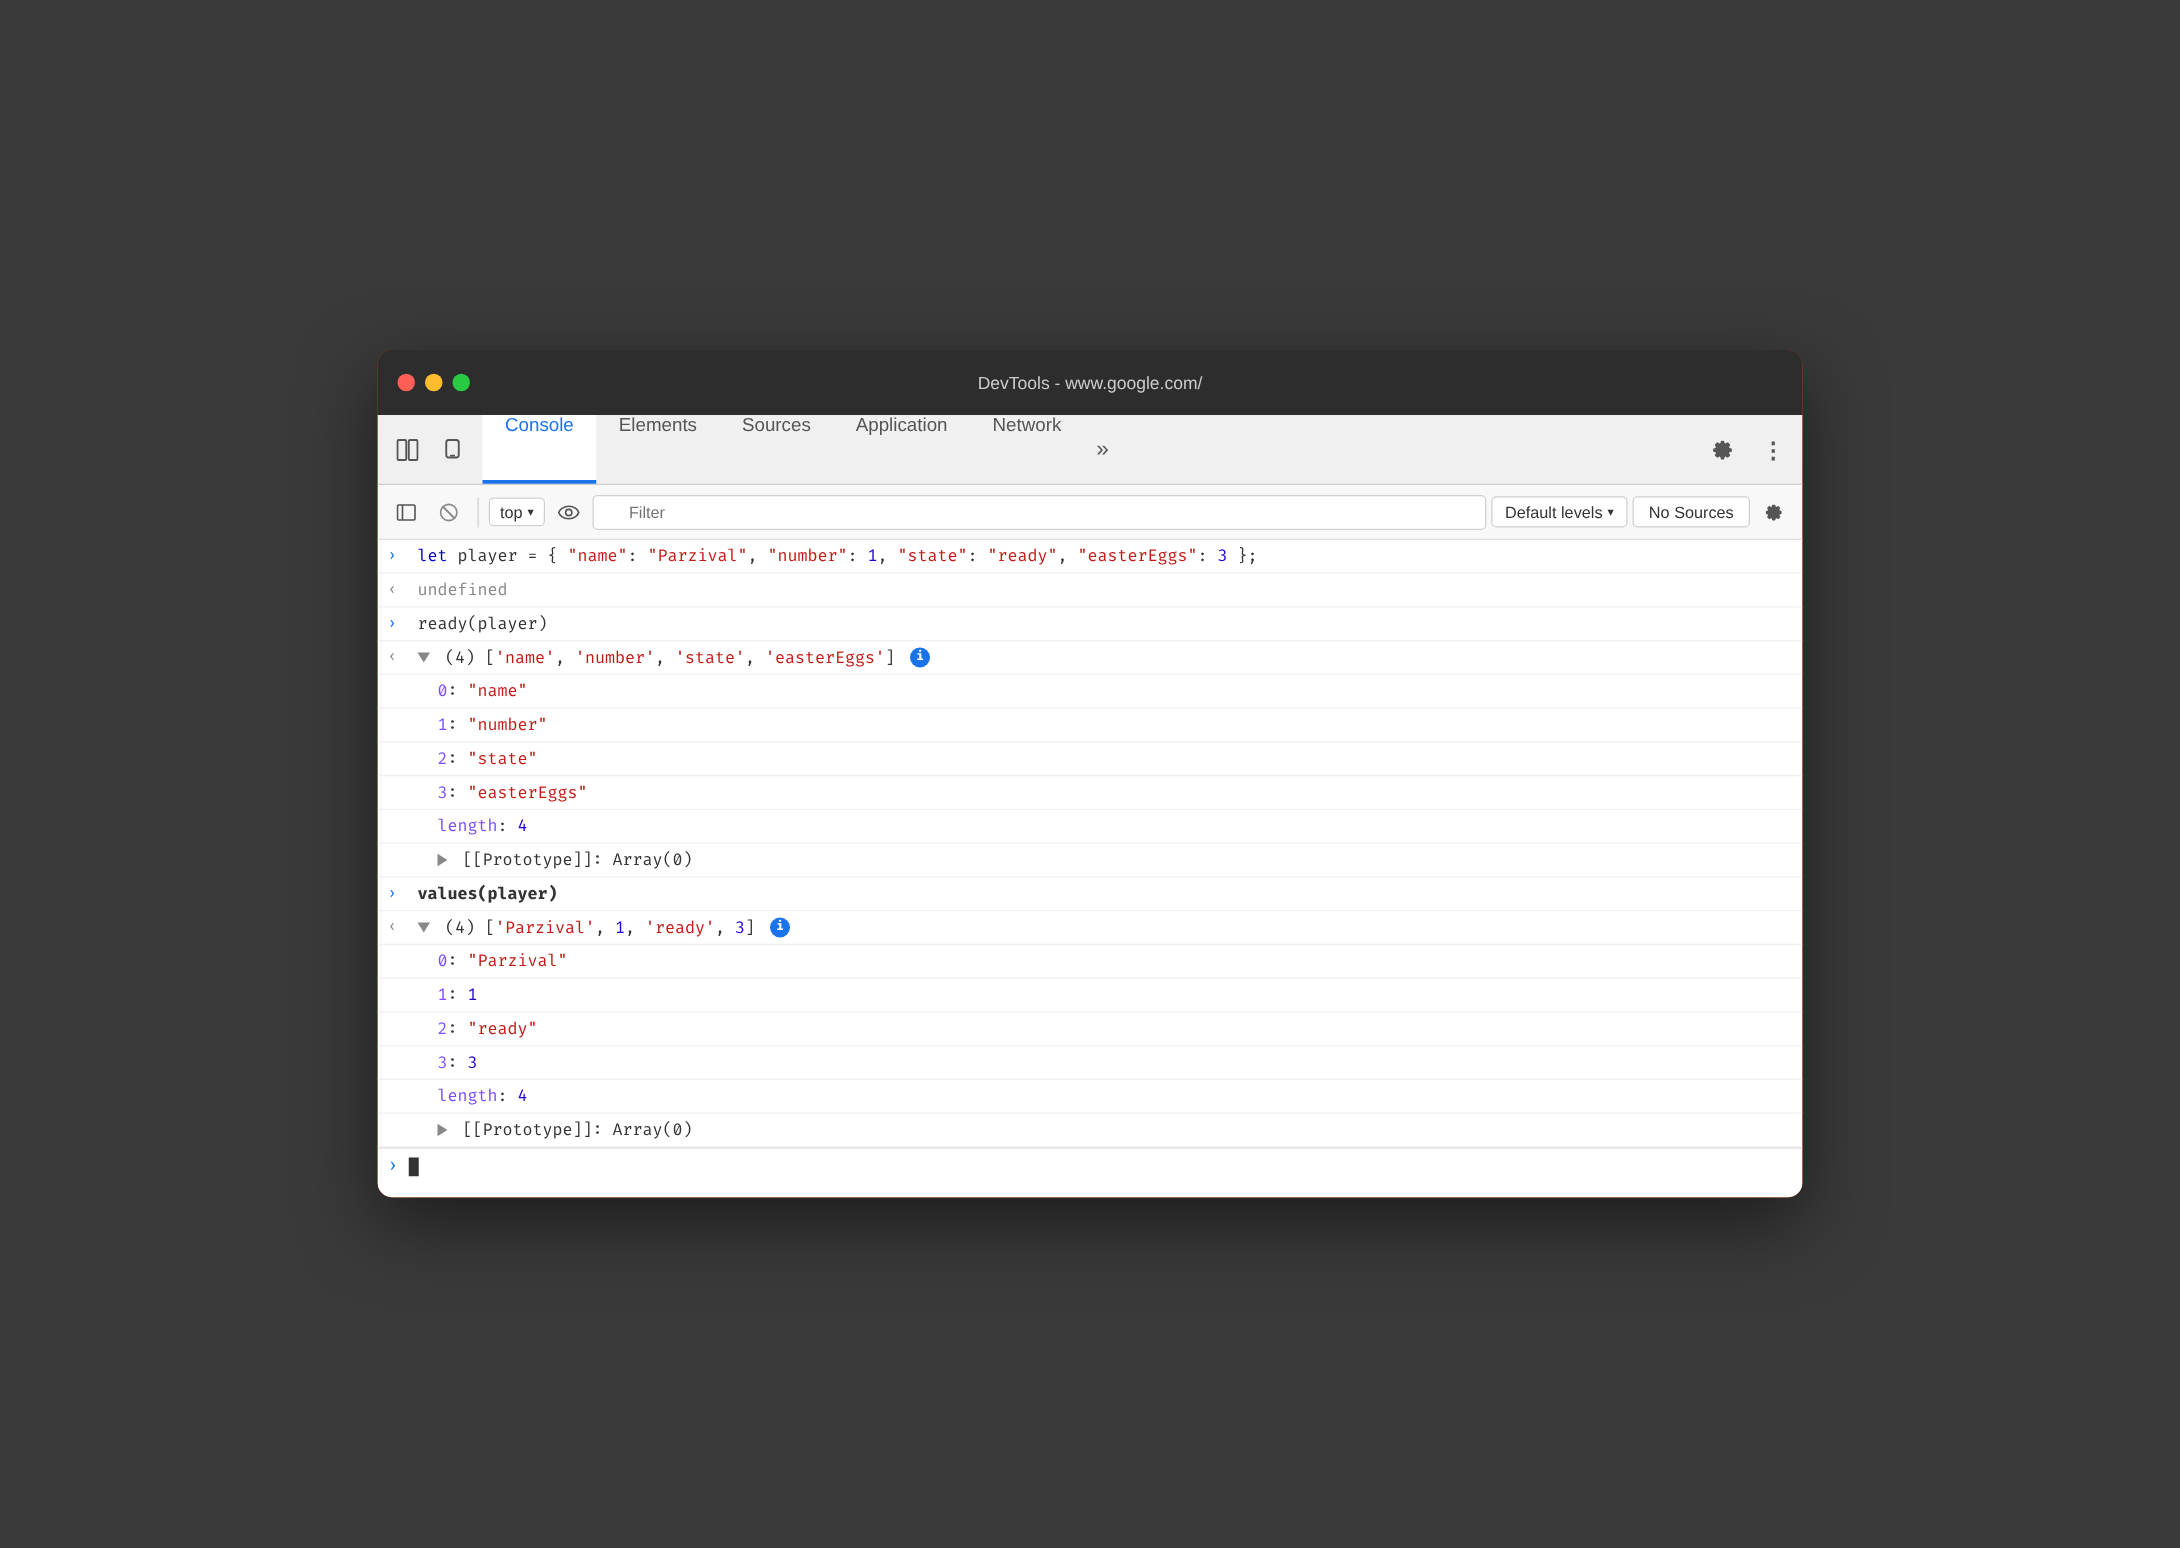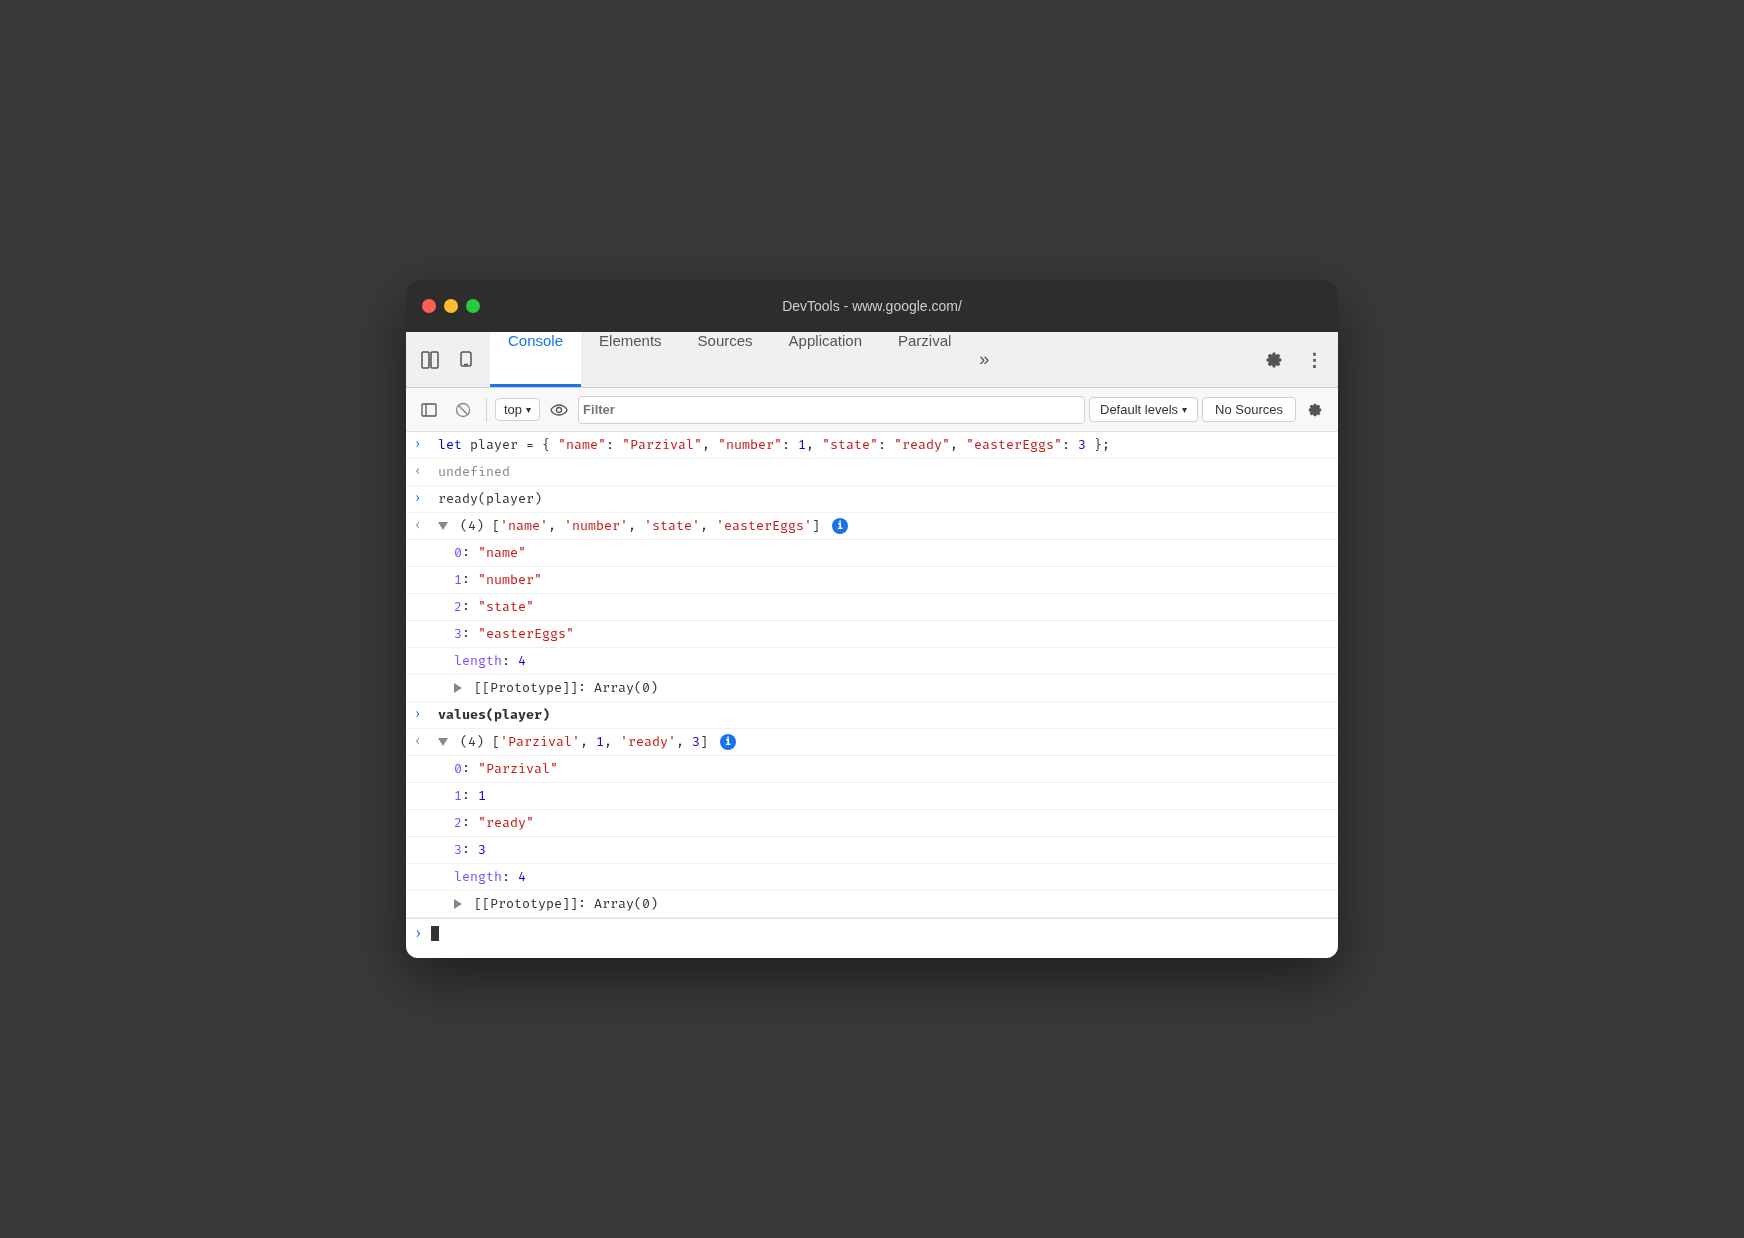--- a/index.html
+++ b/index.html
@@ -7,21 +7,21 @@
     body {
       background: #3a3a3a;
       display: flex;
       align-items: center;
       justify-content: center;
       min-height: 100vh;
       font-family: -apple-system, BlinkMacSystemFont, "Segoe UI", sans-serif;
     }
 
     .window {
-      width: 932px;
+      width: 1140px;
       background: #c2410c;
       border-radius: 12px;
       overflow: hidden;
       box-shadow: 0 20px 60px rgba(0,0,0,0.5);
     }
 
     
     .title-bar {
       background: #2d2d2d;
       height: 52px;
@@ -181,25 +181,24 @@
       justify-content: center;
       cursor: pointer;
       border-radius: 4px;
     }
 
     .filter-input {
       flex: 1;
       height: 28px;
       border: 1px solid #d0d0d0;
       border-radius: 4px;
-      padding: 0 4px;
+      padding: 0 28px;
       font-size: 13px;
       outline: none;
       background: white;
-      font-weight: bold;
     }
 
     .default-levels-btn {
       display: flex;
       align-items: center;
       gap: 4px;
       border: 1px solid #d0d0d0;
       border-radius: 4px;
       padding: 4px 10px;
       background: white;
@@ -371,21 +370,21 @@
       <div class="tab">
         <span>Elements</span>
       </div>
       <div class="tab">
         <span>Sources</span>
       </div>
       <div class="tab">
         <span>Application</span>
       </div>
       <div class="tab">
-        <span>Parzival</span>
+        <span>Network</span>
       </div>
       <div class="tab-more">»</div>
     </div>
 
     <div class="toolbar-right">
       <button class="toolbar-icon-btn">
         <svg width="18" height="18" viewBox="0 0 18 18" fill="currentColor">
           <path d="M9 6a3 3 0 100 6A3 3 0 009 6zm0 1.5a1.5 1.5 0 110 3 1.5 1.5 0 010-3z"></path>
           <path d="M15.5 7.5h-.8a5.5 5.5 0 00-.5-1.2l.6-.6a1 1 0 000-1.4l-1.1-1.1a1 1 0 00-1.4 0l-.6.6a5.5 5.5 0 00-1.2-.5V2.5A1 1 0 009.5 1.5h-1A1 1 0 007.5 2.5v.8a5.5 5.5 0 00-1.2.5l-.6-.6a1 1 0 00-1.4 0L3.2 4.3a1 1 0 000 1.4l.6.6a5.5 5.5 0 00-.5 1.2H2.5A1 1 0 001.5 8.5v1A1 1 0 002.5 10.5h.8a5.5 5.5 0 00.5 1.2l-.6.6a1 1 0 000 1.4l1.1 1.1a1 1 0 001.4 0l.6-.6a5.5 5.5 0 001.2.5v.8A1 1 0 008.5 16.5h1a1 1 0 001-1v-.8a5.5 5.5 0 001.2-.5l.6.6a1 1 0 001.4 0l1.1-1.1a1 1 0 000-1.4l-.6-.6a5.5 5.5 0 00.5-1.2h.8a1 1 0 001-1v-1a1 1 0 00-1-1z" fill-rule="evenodd"></path>
         </svg>

